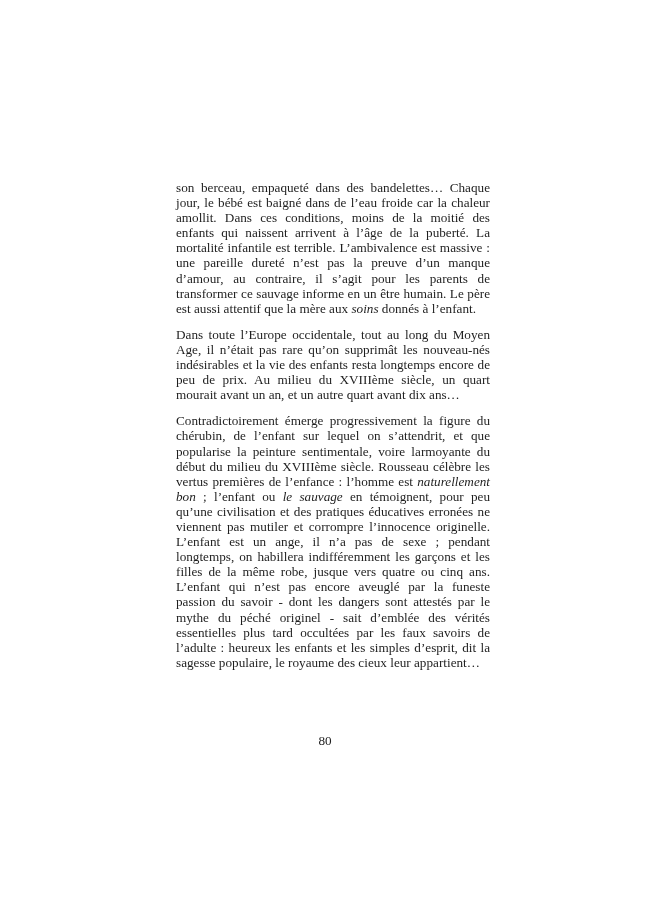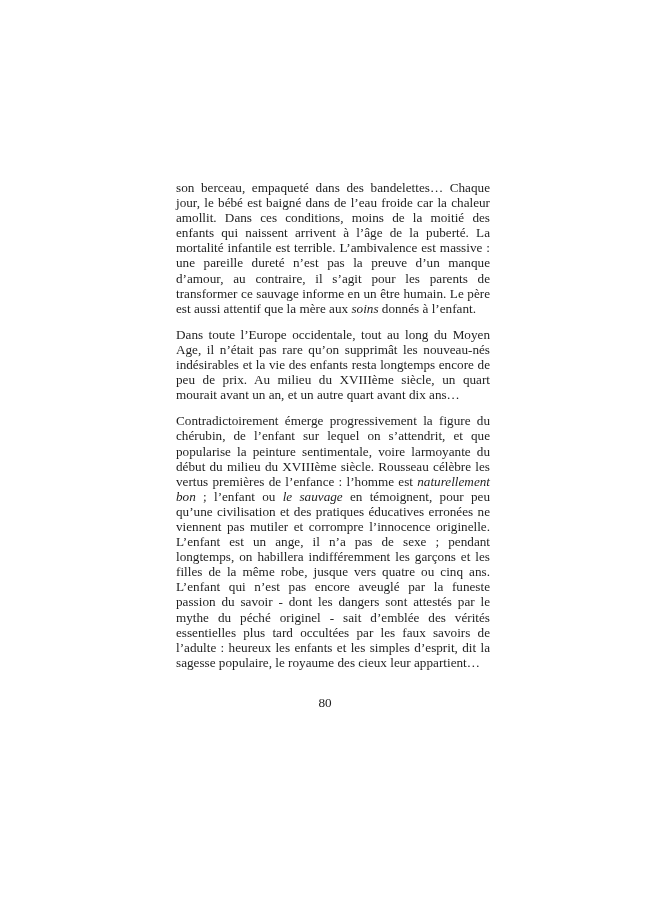--- a/index.html
+++ b/index.html
@@ -34,21 +34,21 @@
   .para {
     margin: 0 0 11px 0;
     padding: 0;
   }
   .para .it {
     font-style: italic;
   }
   .page-number {
     position: absolute;
     left: 168px;
-    top: 695px;
+    top: 733px;
     width: 314px;
     text-align: center;
     font-size: 13.2px;
     line-height: 15px;
     color: #1e1e1e;
   }
 </style>
 </head>
 <body>
 

